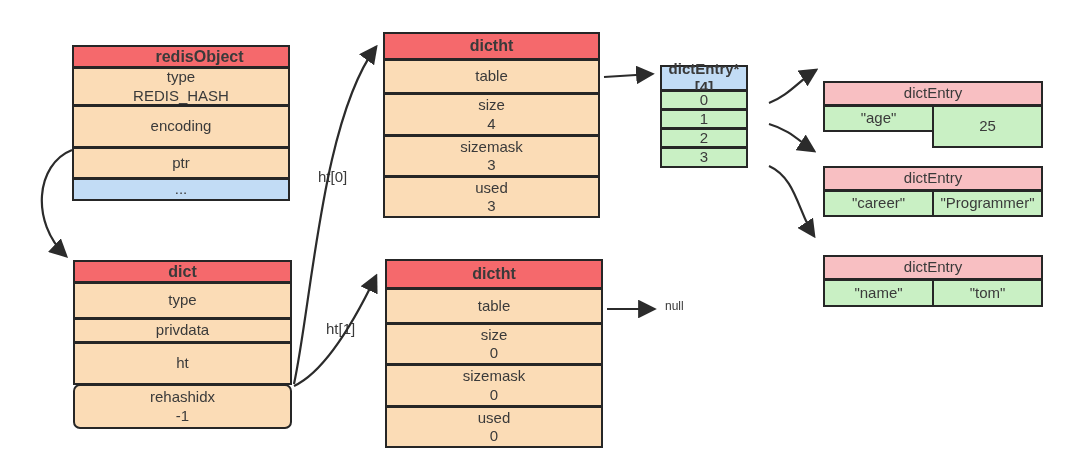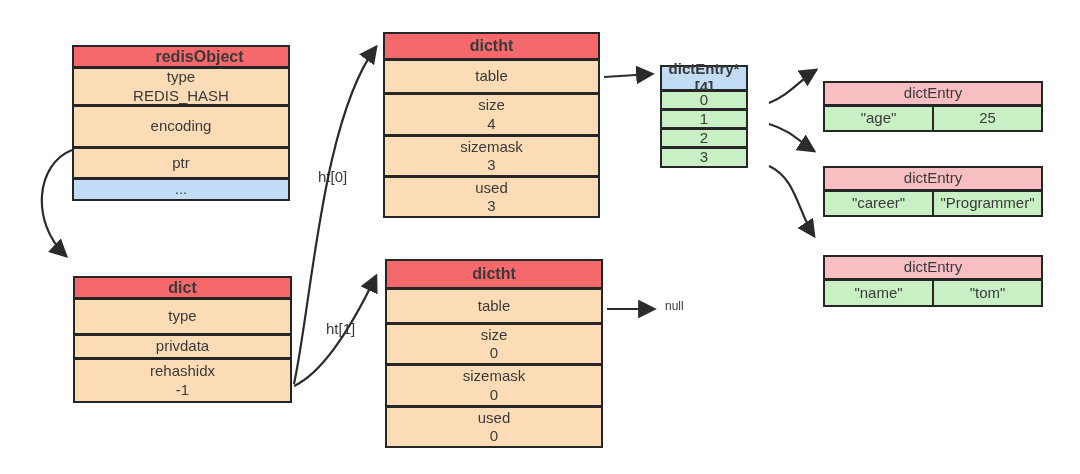--- a/index.html
+++ b/index.html
@@ -41,28 +41,31 @@
   </div>
   <div class="cell" style="height:32px;">
     <span class="line">ptr</span>
   </div>
   <div class="cell c-blue" style="height:23px;">
     <span class="line">...</span>
   </div>
 </div>
 
 <div class="struct" style="left:73px;top:260px;width:219px;">
-  <div class="cell hdr" style="height:23px;margin-top:16px;">dict</div>
+  <div class="cell hdr" style="height:23px;">dict</div>
   <div class="cell" style="height:37px;">
     <span class="line">type</span>
   </div>
   <div class="cell" style="height:25px;">
     <span class="line">privdata</span>
   </div>
-  <div class="cell" style="height:45px;">
+  <div class="cell" style="height:43px;">
+    <span class="line">ht</span>
+  </div>
+  <div class="cell" style="height:45px;border-radius:7px;">
     <span class="line">rehashidx</span>
     <span class="line">-1</span>
   </div>
 </div>
 
 <div class="struct" style="left:383px;top:32px;width:217px;">
   <div class="cell hdr" style="height:28px;">dictht</div>
   <div class="cell" style="height:35px;">
     <span class="line">table</span>
   </div>
@@ -104,21 +107,21 @@
   <div class="cell c-green" style="height:20px;">0</div>
   <div class="cell c-green" style="height:20px;">1</div>
   <div class="cell c-green" style="height:20px;">2</div>
   <div class="cell c-green" style="height:21px;">3</div>
 </div>
 
 <div class="struct" style="left:823px;top:58px;width:220px;">
   <div class="cell hdr-pink" style="height:25px;">dictEntry</div>
   <div class="kvrow">
     <div class="cell c-green" style="height:27px;">"age"</div>
-    <div class="cell c-green" style="height:27px;">25</div>
+    <div class="cell c-green" style="height:43px;">25</div>
   </div>
 </div>
 
 <div class="struct" style="left:823px;top:143px;width:220px;">
   <div class="cell hdr-pink" style="height:25px;">dictEntry</div>
   <div class="kvrow">
     <div class="cell c-green" style="height:27px;">"career"</div>
     <div class="cell c-green" style="height:27px;">"Programmer"</div>
   </div>
 </div>

